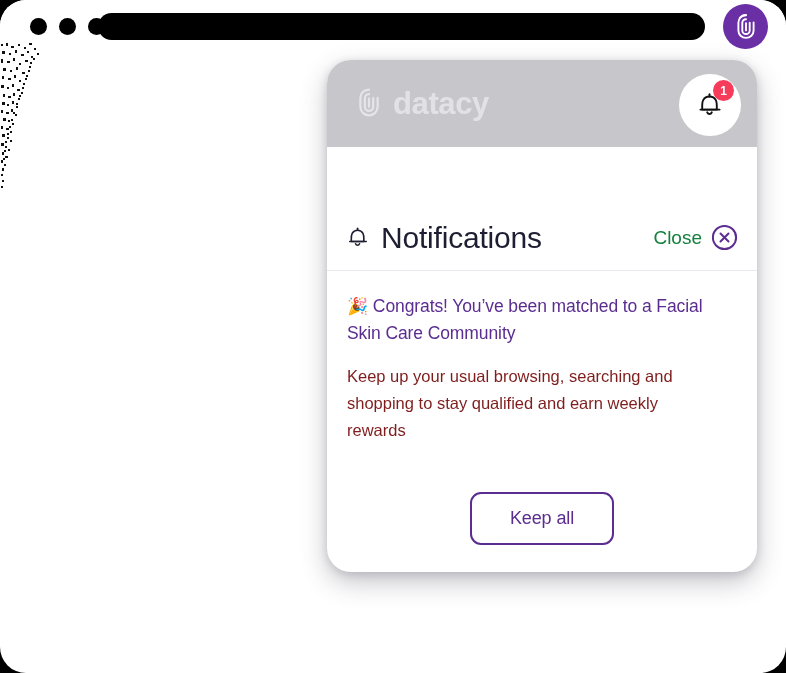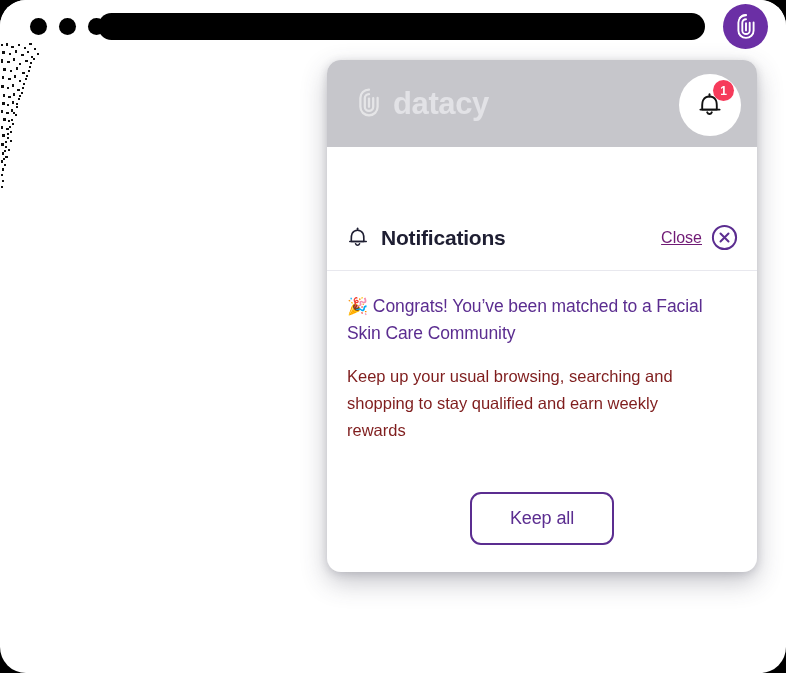--- a/index.html
+++ b/index.html
@@ -78,21 +78,21 @@
     pointer-events: none;
   }
 
   
   .popup {
     position: absolute;
     left: 327px;
     top: 60px;
     width: 430px;
     height: 512px;
-    border-radius: 14px;
+    border-radius: 24px;
     background: #ffffff;
     box-shadow: 0 10px 26px rgba(60,60,80,0.30), 0 2px 8px rgba(60,60,80,0.18);
     overflow: hidden;
   }
 
   
   .popup-header {
     position: absolute;
     top: 0; left: 0;
     width: 430px;
@@ -162,37 +162,36 @@
     align-items: center;
     padding: 0 19px 0 19px;
     box-sizing: border-box;
   }
   .notif-title-left {
     display: flex;
     align-items: center;
     gap: 11px;
   }
   .notif-title {
-    font-size: 21px;
-    font-weight: 700;
+    font-size: 30px;
+    font-weight: 400;
     color: #1E1E32;
     letter-spacing: -0.2px;
   }
   .close-group {
     margin-left: auto;
     display: flex;
     align-items: center;
     gap: 9px;
     cursor: pointer;
   }
   .close-label {
-    font-size: 16px;
-    color: #701a75;
+    font-size: 19px;
+    color: #15803d;
     font-weight: 400;
-    text-decoration: underline;
   }
 
   .notif-body {
     padding: 22px 20px 0 20px;
   }
   .notif-headline {
     font-size: 17.5px;
     font-weight: 400;
     color: #5B2D90;
     line-height: 1.55;

